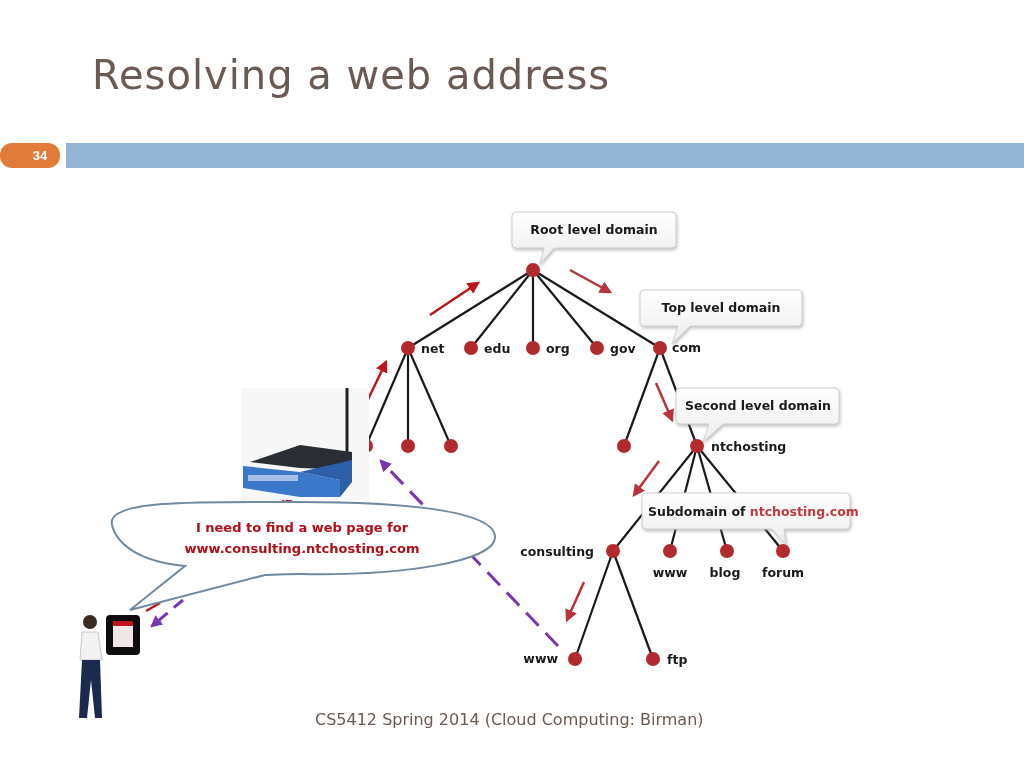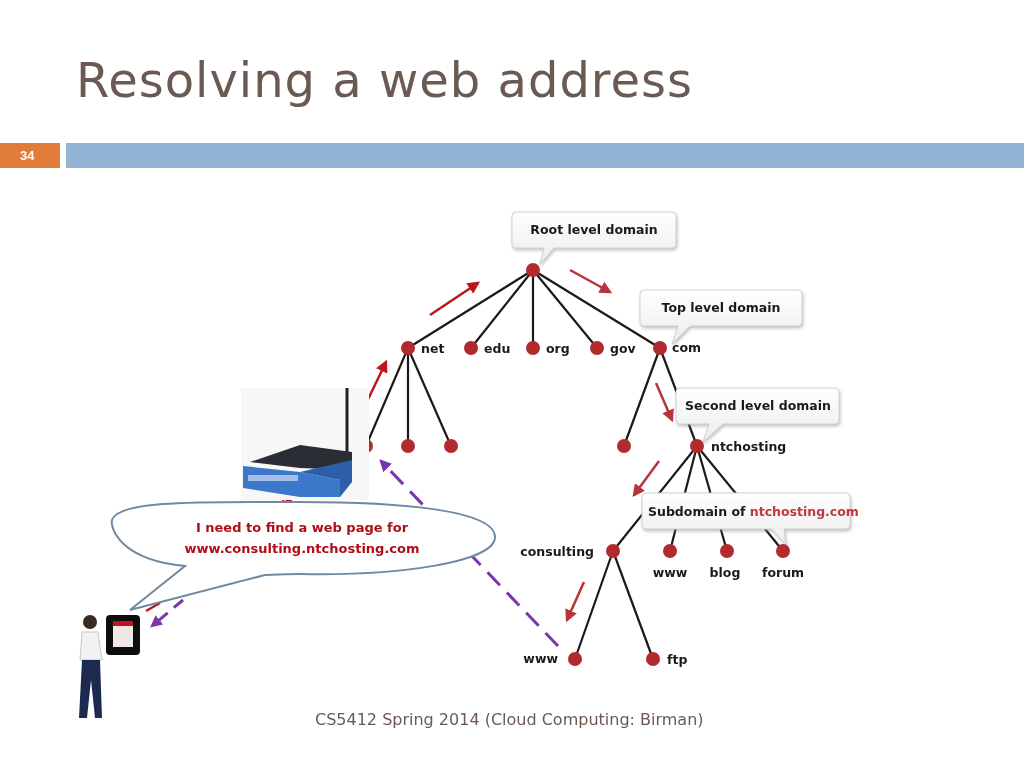--- a/index.html
+++ b/index.html
@@ -1,18 +1,18 @@
 <!DOCTYPE html>
 <html><head>
 <meta charset="utf-8">
 <style>
   html, body { margin:0; padding:0; }
   body { width:1024px; height:768px; position:relative; background:#ffffff; overflow:hidden; font-family:"DejaVu Sans", sans-serif; }
-  .title { position:absolute; left:76px; top:52px; font-family:"DejaVu Sans", sans-serif; font-size:48px; color:#6b5a52; letter-spacing:1px; font-weight:normal; }
-  .num-box { position:absolute; left:0; top:143px; width:60px; height:25px; background:#e07b39; color:#ffffff; font-family:"Liberation Sans", sans-serif; font-weight:bold; font-size:13px; text-align:left; line-height:25px; padding-left:20px; box-sizing:border-box; }
+  .title { position:absolute; left:92px; top:52px; font-family:"DejaVu Sans", sans-serif; font-size:40px; color:#6b5a52; letter-spacing:1px; font-weight:normal; }
+  .num-box { position:absolute; left:0; top:143px; width:60px; height:25px; background:#e07b39; color:#ffffff; font-family:"Liberation Sans", sans-serif; font-weight:bold; font-size:13px; text-align:center; line-height:25px; padding-left:20px; box-sizing:border-box;border-radius:12px; }
   .band { position:absolute; left:66px; top:143px; width:958px; height:25px; background:#93b4d5; }
   .footer { position:absolute; left:0; width:1024px; top:710px; text-align:center; font-family:"DejaVu Sans", sans-serif; font-size:16px; color:#6b5a52; padding-left:0; }
   .footer span { position:absolute; left:277px;margin-left:38px; }
   svg#diagram { position:absolute; left:0; top:0; }
   .lbl { font-family:"DejaVu Sans", sans-serif; font-weight:bold; font-size:12.5px; fill:#1a1a1a; }
   .callout-text { font-family:"DejaVu Sans", sans-serif; font-weight:bold; font-size:12.5px; fill:#1a1a1a; }
   .bubble-text { font-family:"DejaVu Sans", sans-serif; font-weight:bold; font-size:13px; fill:#b00d16; }
 </style>
 </head>
 <body>

